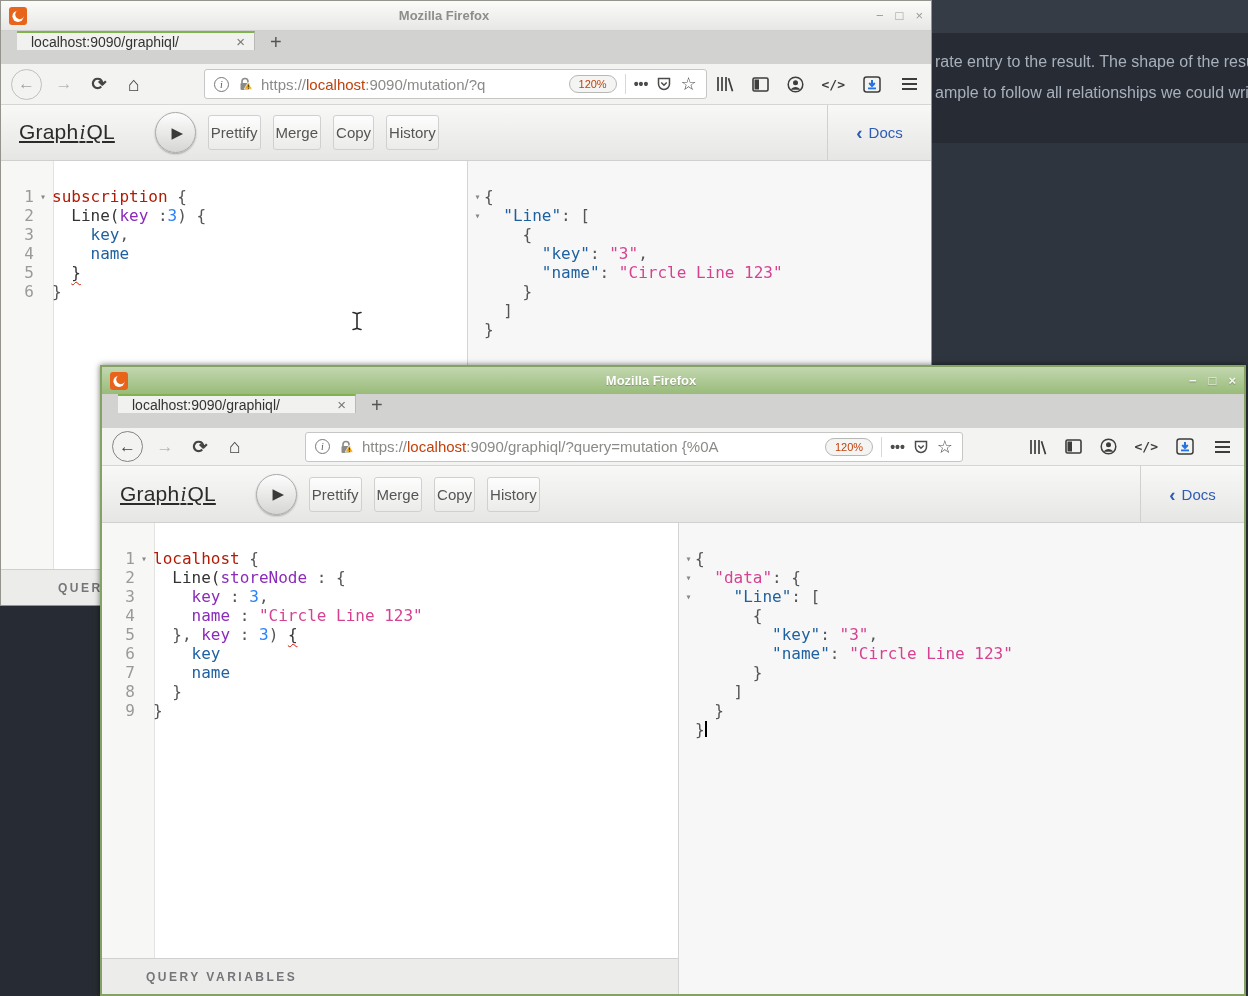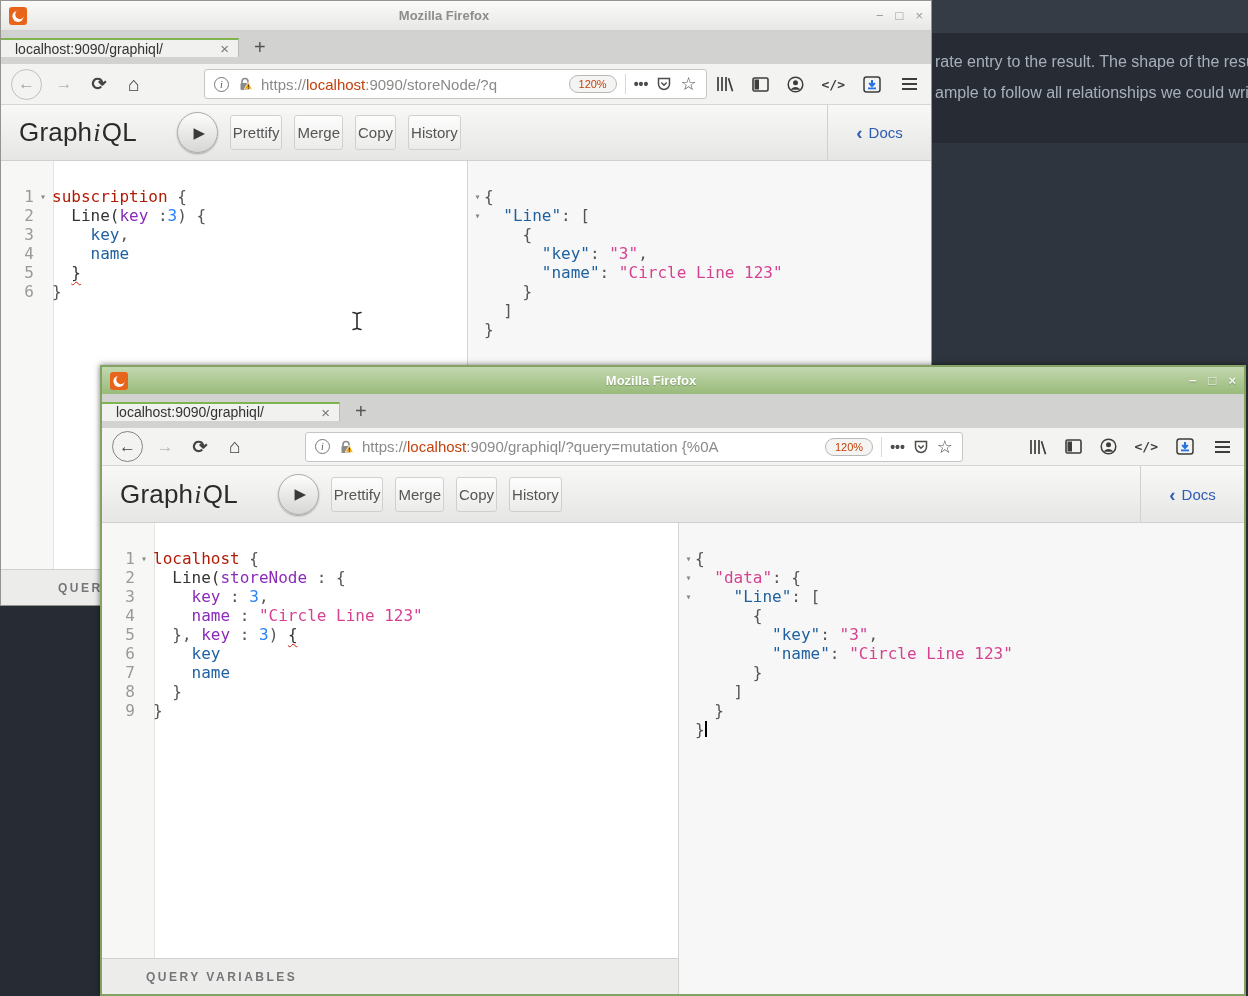--- a/index.html
+++ b/index.html
@@ -25,21 +25,21 @@
   .win-back  .titlebar { height:30px; background:linear-gradient(#fbfbf9,#e7e7e5); color:#8d8d8b; border-bottom:1px solid #cfcfcd; }
   .win-front .titlebar { height:27px; background:linear-gradient(#c3d7af,#99bb7a); color:#fff;
                          text-shadow:0 1px 1px rgba(0,0,0,.25); }
   .fx-icon { width:22px; height:18px; display:flex; align-items:center; }
   .titlebar .title { flex:1; text-align:center; }
   .win-controls { width:66px; display:flex; gap:12px; justify-content:flex-end; font-weight:normal; }
   .wc { font-size:13px; line-height:1; cursor:default; }
   .win-back  .wc { color:#9a9a98; }
   .win-front .wc { color:#f4f6ef; font-weight:bold; }
 
-  .tabstrip { background:#d2d2d0; display:flex; align-items:center; flex:none; position:relative; }
+  .tabstrip { background:#d2d2d0; display:flex; align-items:flex-start; flex:none; position:relative;padding-left:16px; }
   .win-back  .tabstrip { height:33px; }
   .win-front .tabstrip { height:34px; }
   .tab { width:238px; display:flex; align-items:center; padding:0 9px 0 14px;
          background:#f1f1ef; border-top:2px solid #7fb34e; border-right:1px solid #b9b9b7;
          font-size:14px; color:#333; }
   .tab-label { flex:1; white-space:nowrap; overflow:hidden; }
   .tab-close { color:#777; font-size:15px; padding-left:8px; }
   .newtab { font-size:20px; color:#555; padding:0 15px; display:flex; align-items:center; }
 
   .navbar { background:#f3f3f1; display:flex; align-items:center; padding:0 10px; gap:9px;
@@ -73,21 +73,21 @@
   .ticon { display:flex; align-items:center; color:#3d3d3b; }
   .code-icon { font-size:13px; font-weight:bold; font-family:"DejaVu Sans Mono",monospace; }
   .menu-icon { padding:0 4px 0 12px; display:flex; flex-direction:column; gap:3px; }
   .menu-icon i { display:block; width:15px; height:2px; background:#3d3d3b; }
 
   
   .gql-toolbar { background:linear-gradient(#f8f8f6,#e6e6e4); border-bottom:1px solid #d0d0ce;
                  display:flex; align-items:center; padding-left:18px; flex:none; }
   .win-back  .gql-toolbar { height:56px; }
   .win-front .gql-toolbar { height:57px; }
-  .gql-logo { font-size:26px; color:#2b2b2b; letter-spacing:.2px; }
+  .gql-logo { font-size:21px; color:#2b2b2b; letter-spacing:.2px;text-decoration:underline; }
   .gql-logo em { font-family:"Liberation Serif",serif; font-style:italic; padding:0 1px; }
   .play-btn { width:41px; height:41px; border-radius:50%; border:1px solid #ababa9;
               background:linear-gradient(#fdfdfd,#d6d6d4); margin-left:40px;
               box-shadow:0 1px 2px rgba(0,0,0,.3); display:flex; align-items:center; justify-content:center; }
   .play-tri { font-size:15px; color:#3a3a3a; margin-left:4px; }
   .gql-btn { margin-left:12px; padding:8px 2px; font-size:15px; color:#555;
              background:linear-gradient(#fdfdfd,#ebebe9); border:1px solid #d0d0ce; border-radius:3px;
              font-family:"Liberation Sans",sans-serif; }
   .gql-btn:first-of-type { margin-left:25px; }
   .docs-area { margin-left:auto; align-self:stretch; display:flex; align-items:center;
@@ -173,21 +173,21 @@
         <span class="info-icon">i</span>
         <span class="lock-icon">
           <svg width="16" height="16" viewBox="0 0 16 16">
               <path d="M5 7V5.5a3 3 0 0 1 6 0V7" fill="none" stroke="#8a8a88" stroke-width="1.6"></path>
               <rect x="3.5" y="7" width="9" height="7" rx="1" fill="#8a8a88"></rect>
               <path d="M11.2 6.2 L15.2 13.2 H7.2 Z" fill="#f0a40a" stroke="#fff" stroke-width=".7"></path>
               <rect x="10.9" y="8.6" width="1" height="2.6" fill="#4a3a00"></rect>
               <rect x="10.9" y="11.8" width="1" height="1" fill="#4a3a00"></rect>
             </svg>
         </span>
-        <span class="url-text"><span class="scheme">https://</span><span class="host">localhost</span><span class="path">:9090/storeNode/?q</span></span>
+        <span class="url-text"><span class="scheme">https://</span><span class="host">localhost</span><span class="path">:9090/mutation/?q</span></span>
         <span class="zoom-badge">120%</span>
         <span class="url-sep"></span>
         <span class="dots-icon">•••</span>
         <span class="shield-icon">
           <svg width="16" height="16" viewBox="0 0 16 16">
               <path d="M2.5 2.5 h11 v5.5 a5.5 5.5 0 0 1 -11 0 Z" fill="none" stroke="#4c4c4a" stroke-width="1.5"></path>
               <path d="M5.3 6.5 L8 9.2 L10.7 6.5" fill="none" stroke="#4c4c4a" stroke-width="1.5"></path>
             </svg>
         </span>
         <span class="star-icon">☆</span>

